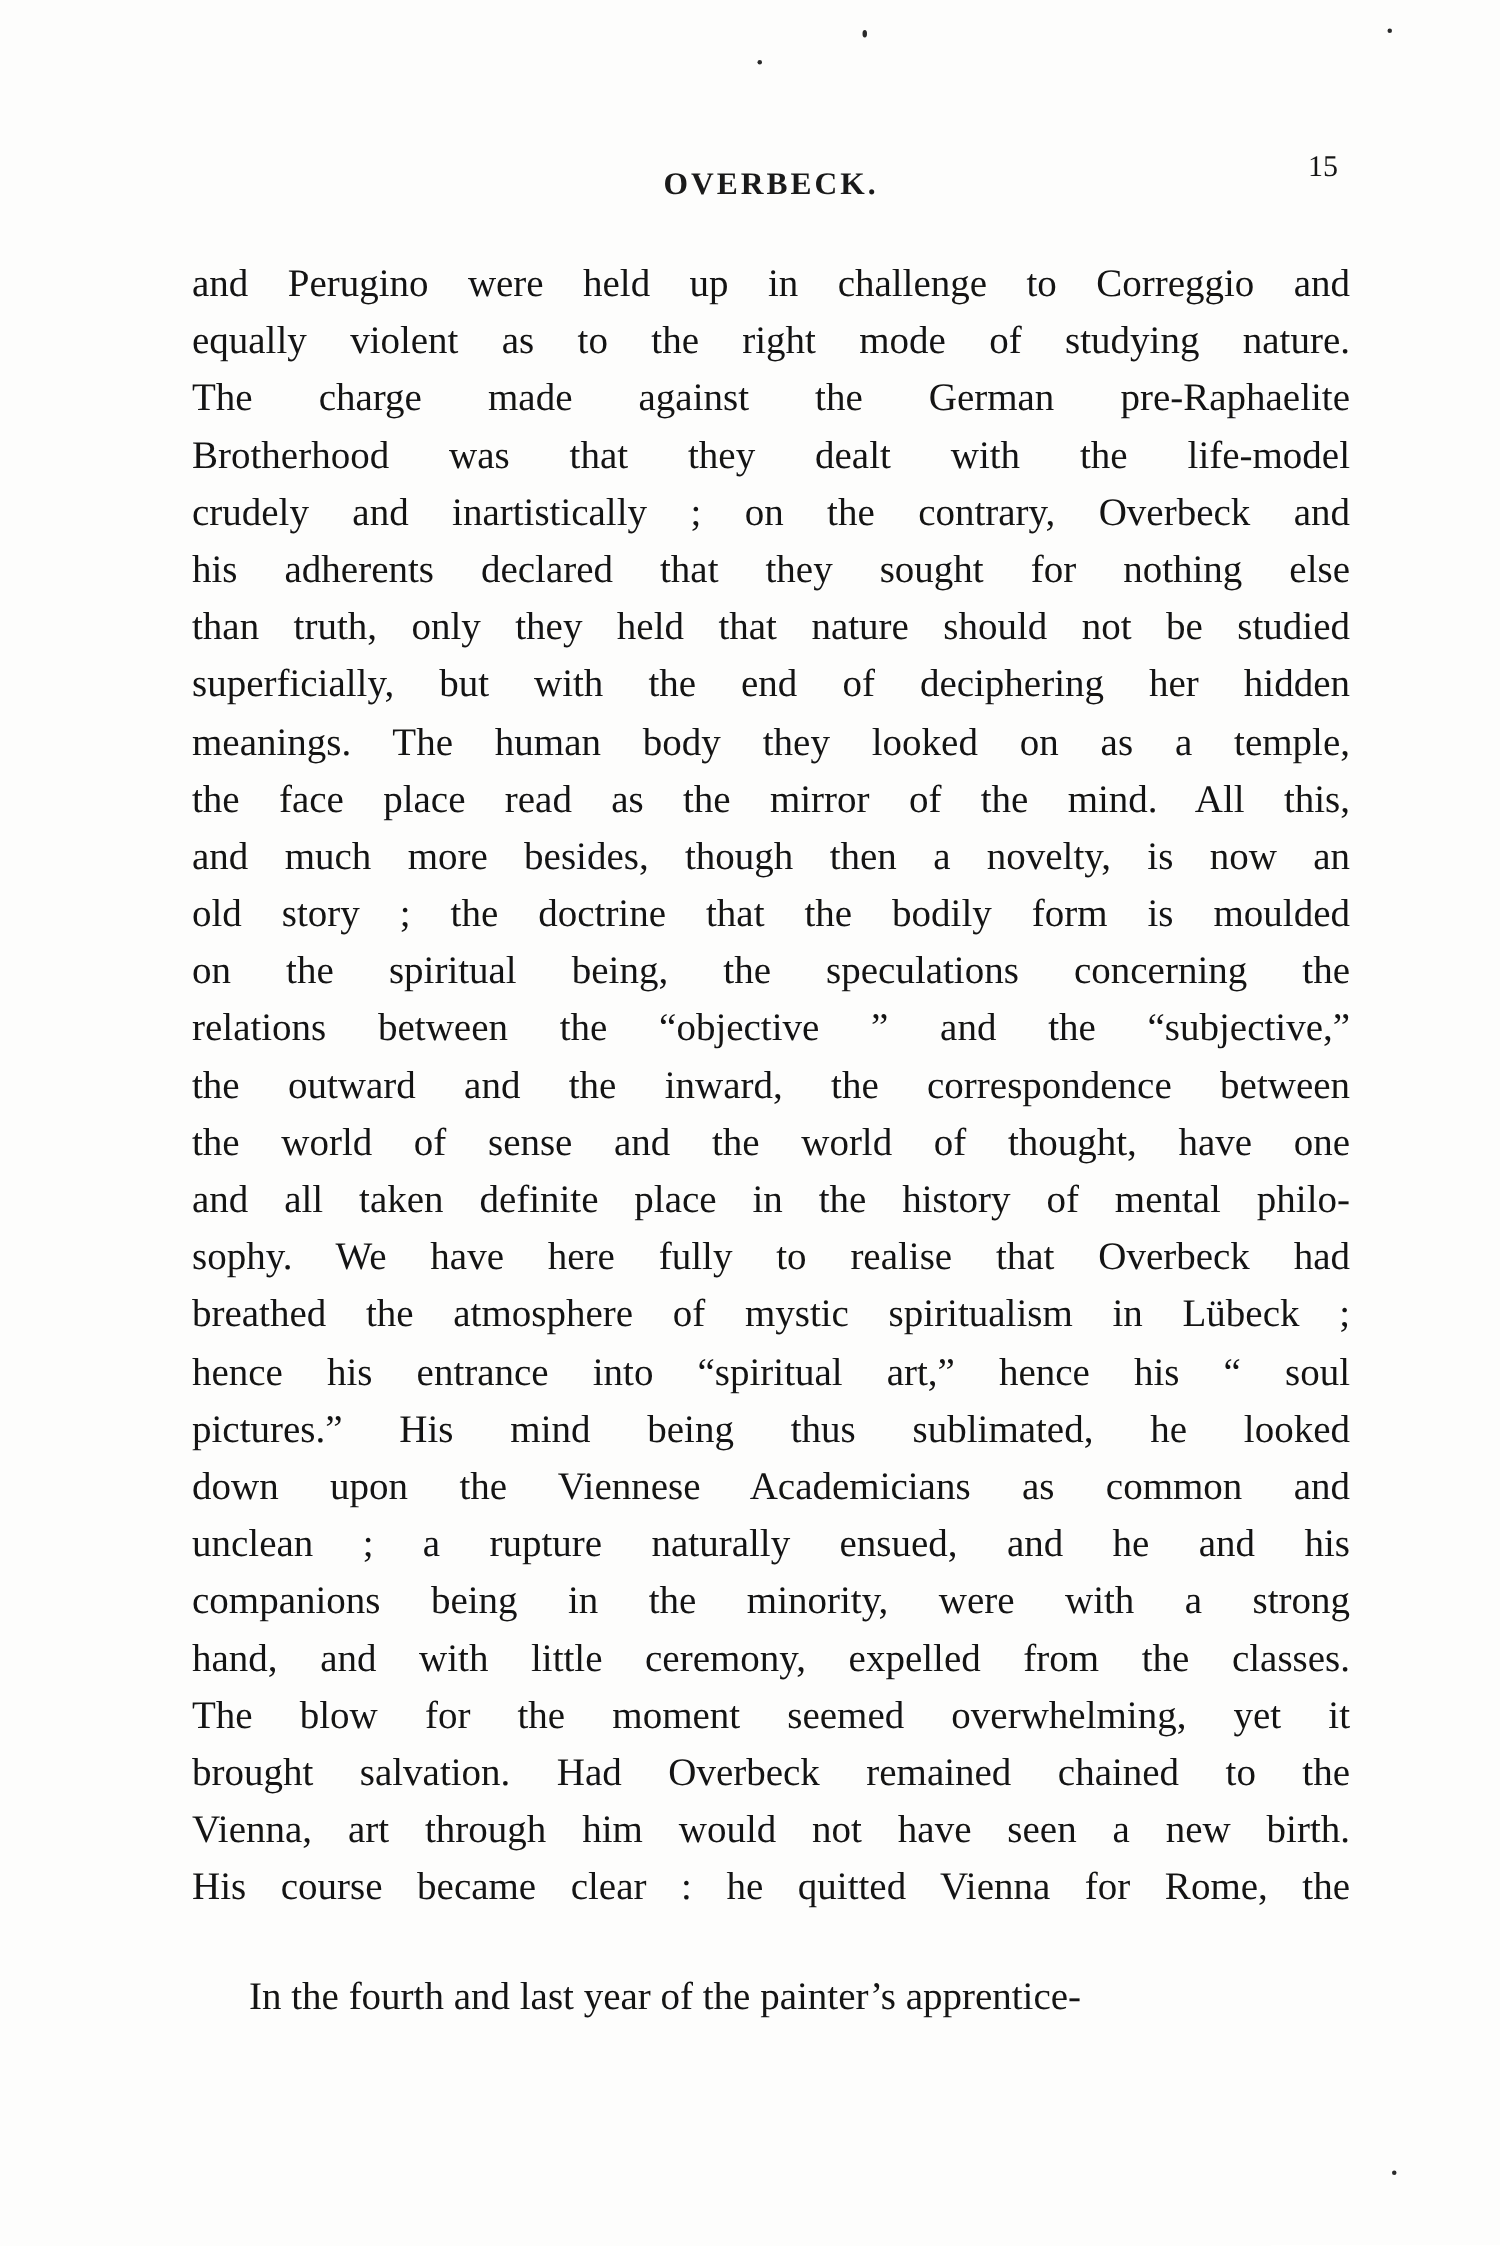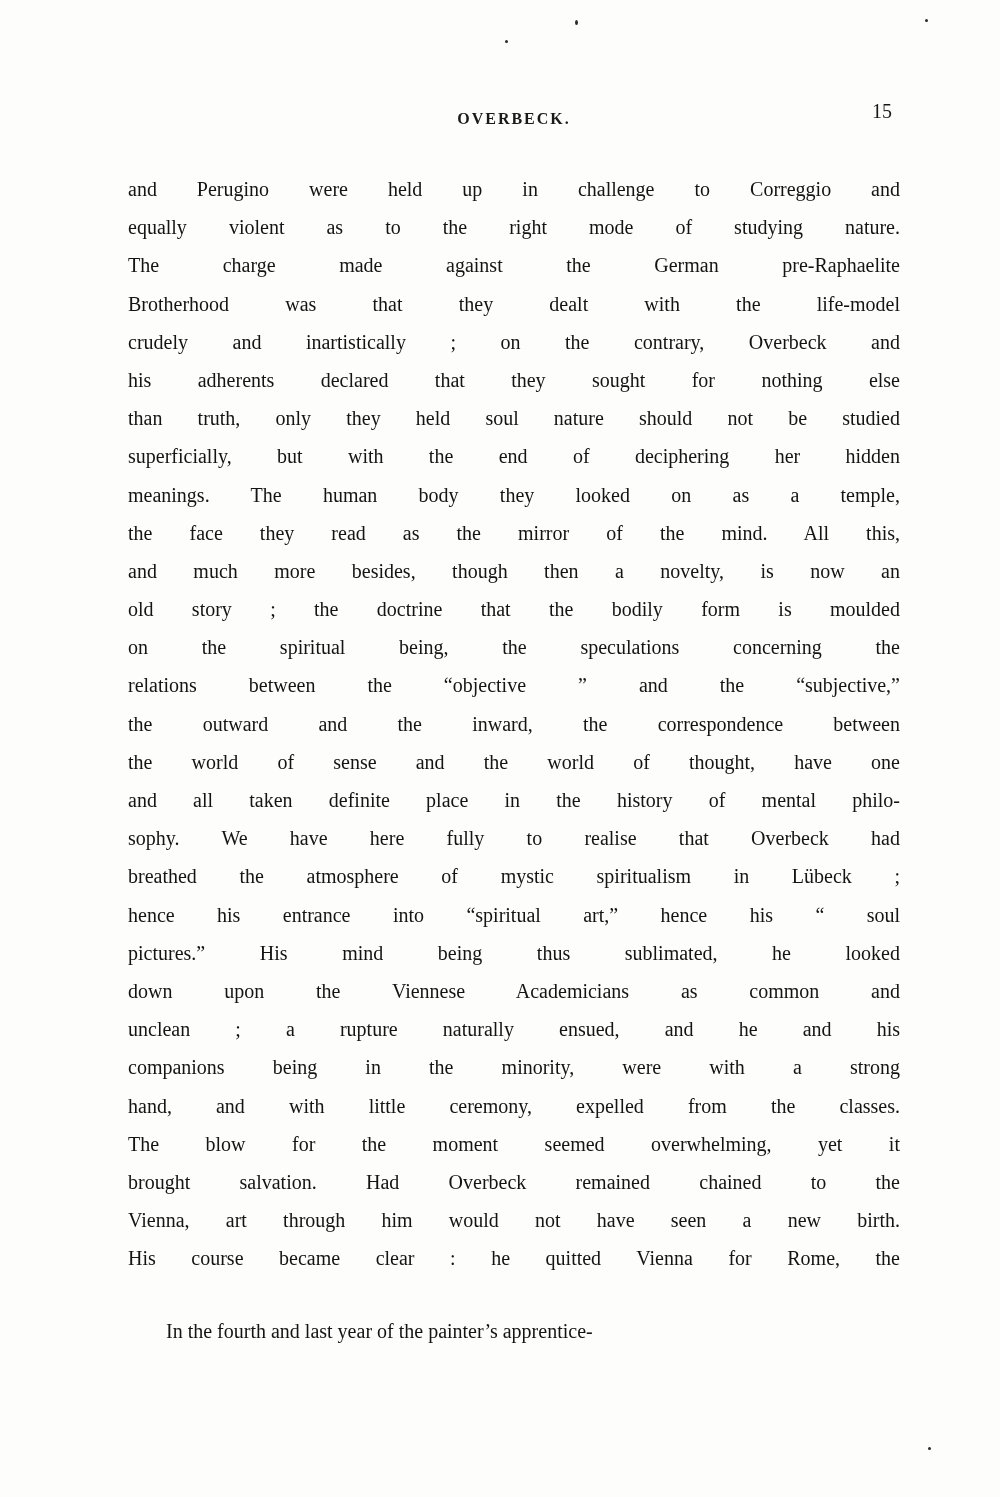--- a/index.html
+++ b/index.html
@@ -22,40 +22,40 @@
     top: 100px;
     width: 772px;
     height: 44px;
   }
   .running-title {
     position: absolute;
     left: 0;
     right: 0;
     top: 10px;
     text-align: center;
-    font-size: 16px;
+    font-size: 21px;
     font-weight: bold;
     letter-spacing: 2px;
     color: #1a1a1a;
   }
   .page-number {
     position: absolute;
     right: 8px;
     top: 0;
     font-size: 20px;
     color: #161616;
   }
   .text-block {
     position: absolute;
     left: 128px;
     top: 170px;
     width: 772px;
   }
   .line {
-    font-size: 20px;
+    font-size: 26px;
     line-height: 38.2px;
     height: 38.2px;
     white-space: normal;
     text-align: justify;
     text-align-last: justify;
     color: #141414;
   }
   .line.flush {
     text-align: left;
     text-align-last: left;
@@ -84,24 +84,24 @@
     <div class="page-number">15</div>
   </div>
 
   <div class="text-block">
     <div class="line">and Perugino were held up in challenge to Correggio and</div>
     <div class="line">equally violent as to the right mode of studying nature.</div>
     <div class="line">The charge made against the German pre-Raphaelite</div>
     <div class="line">Brotherhood was that they dealt with the life-model</div>
     <div class="line">crudely and inartistically ; on the contrary, Overbeck and</div>
     <div class="line">his adherents declared that they sought for nothing else</div>
-    <div class="line">than truth, only they held soul nature should not be studied</div>
+    <div class="line">than truth, only they held that nature should not be studied</div>
     <div class="line">superficially, but with the end of deciphering her hidden</div>
     <div class="line">meanings. The human body they looked on as a temple,</div>
-    <div class="line">the face they read as the mirror of the mind. All this,</div>
+    <div class="line">the face place read as the mirror of the mind. All this,</div>
     <div class="line">and much more besides, though then a novelty, is now an</div>
     <div class="line">old story ; the doctrine that the bodily form is moulded</div>
     <div class="line">on the spiritual being, the speculations concerning the</div>
     <div class="line">relations between the “objective ” and the “subjective,”</div>
     <div class="line">the outward and the inward, the correspondence between</div>
     <div class="line">the world of sense and the world of thought, have one</div>
     <div class="line">and all taken definite place in the history of mental philo-</div>
     <div class="line">sophy. We have here fully to realise that Overbeck had</div>
     <div class="line">breathed the atmosphere of mystic spiritualism in Lübeck ;</div>
     <div class="line">hence his entrance into “spiritual art,” hence his “ soul</div>

